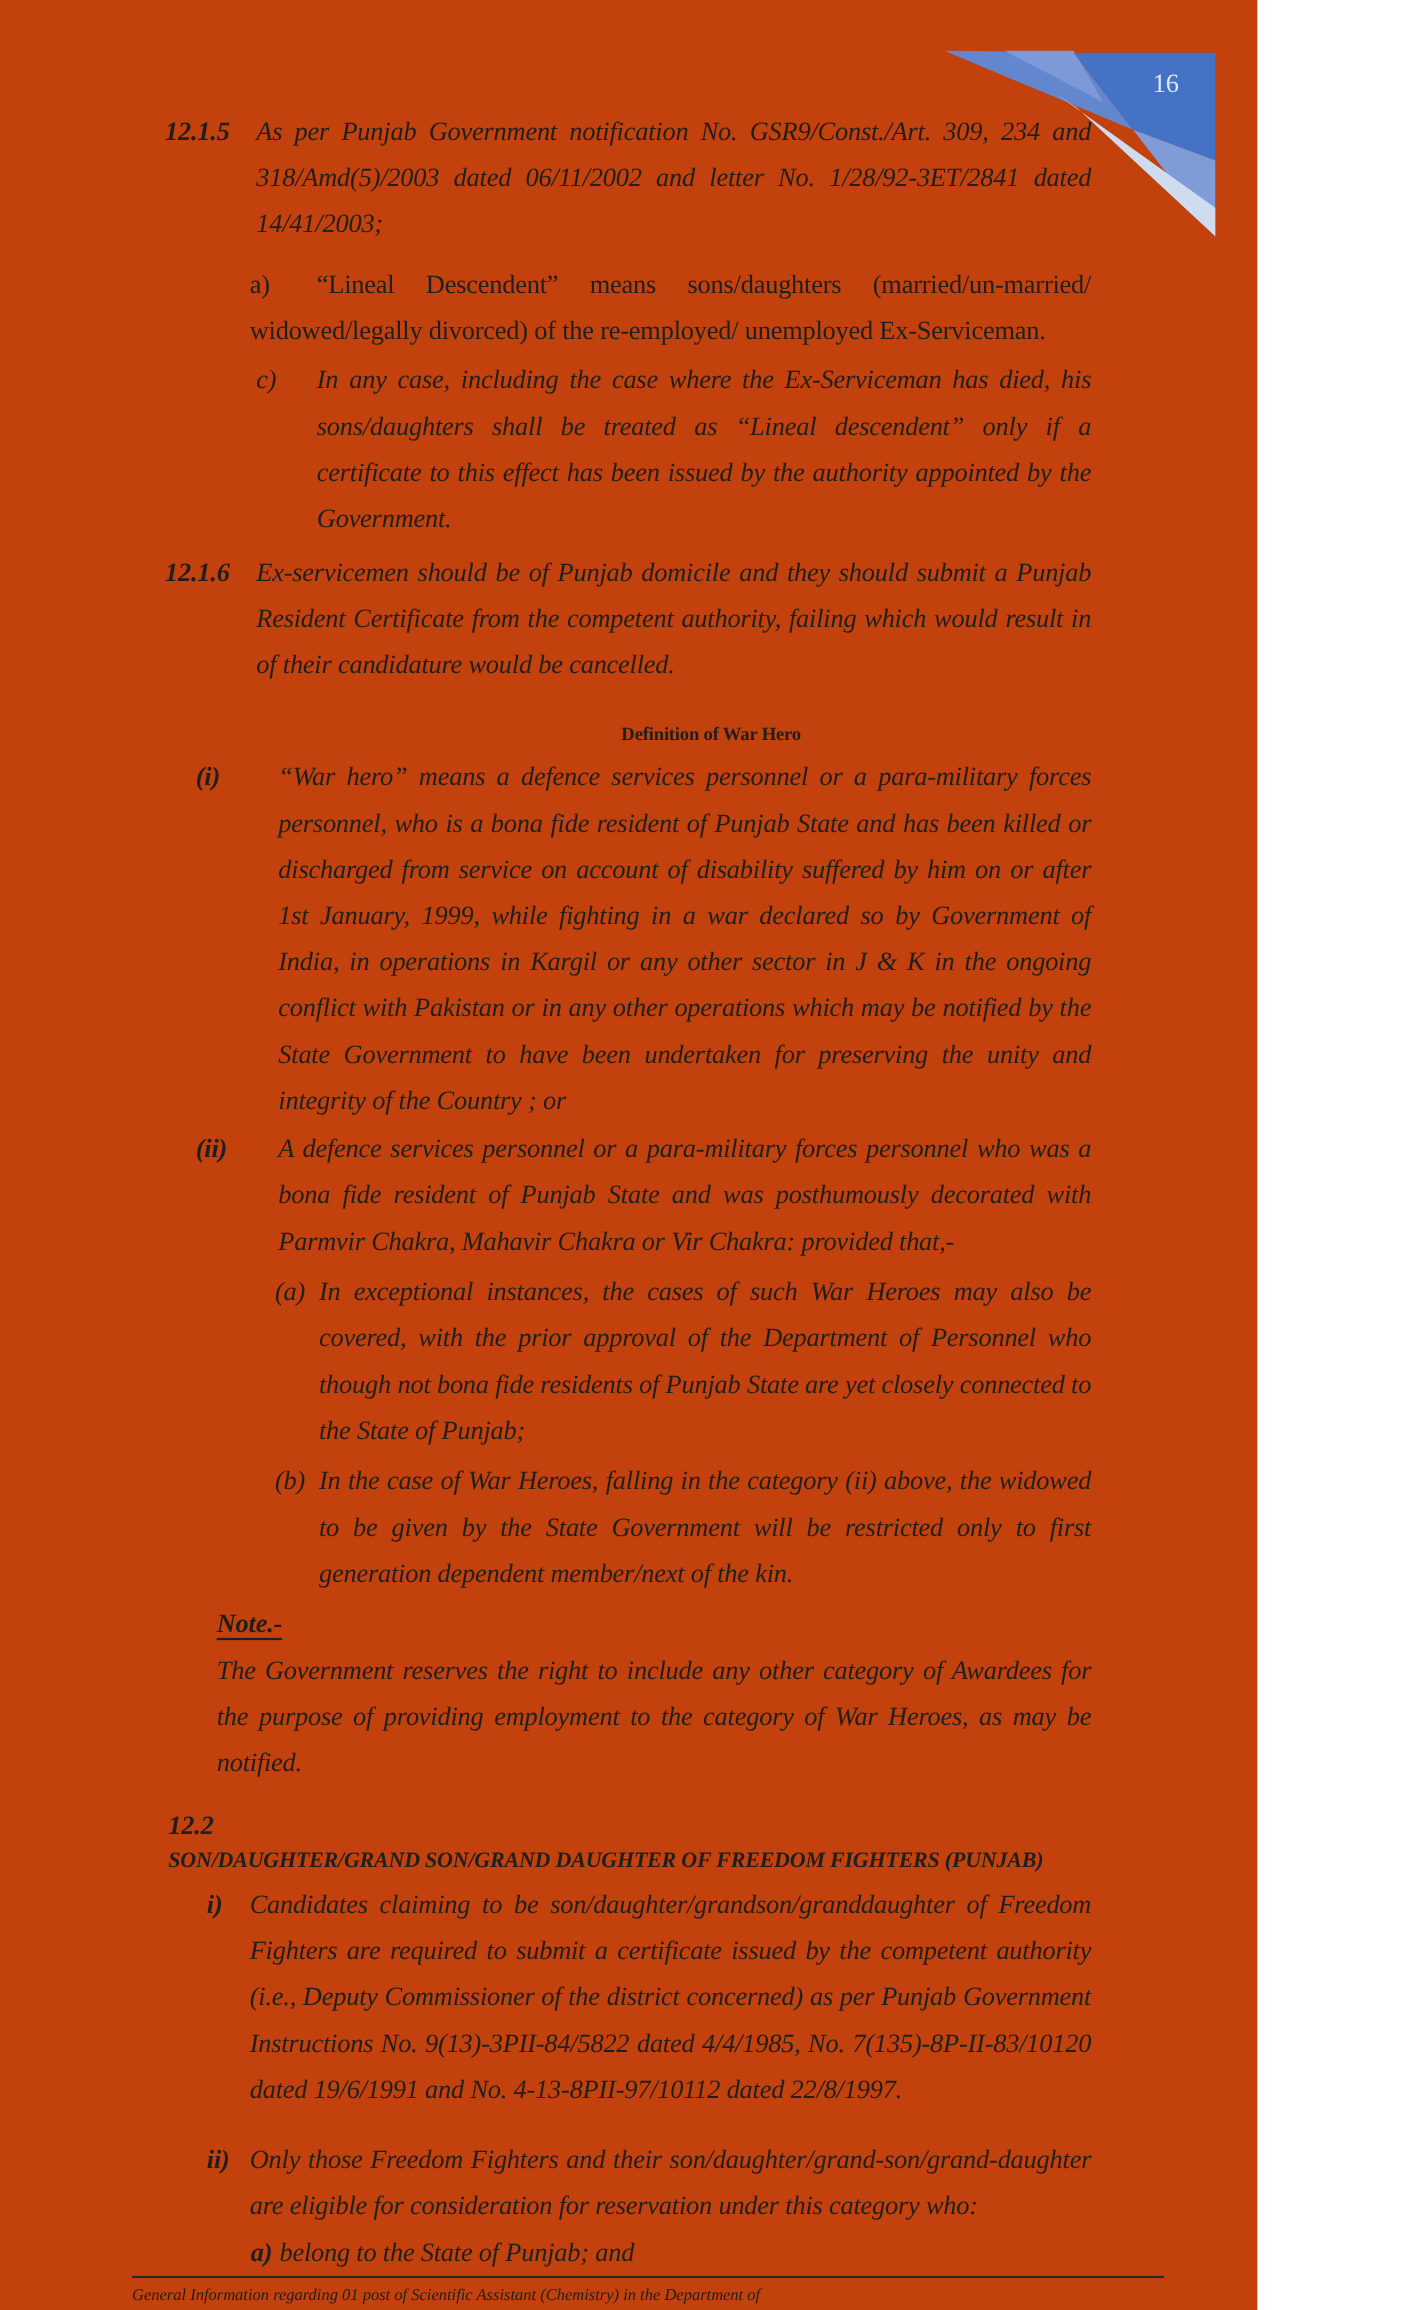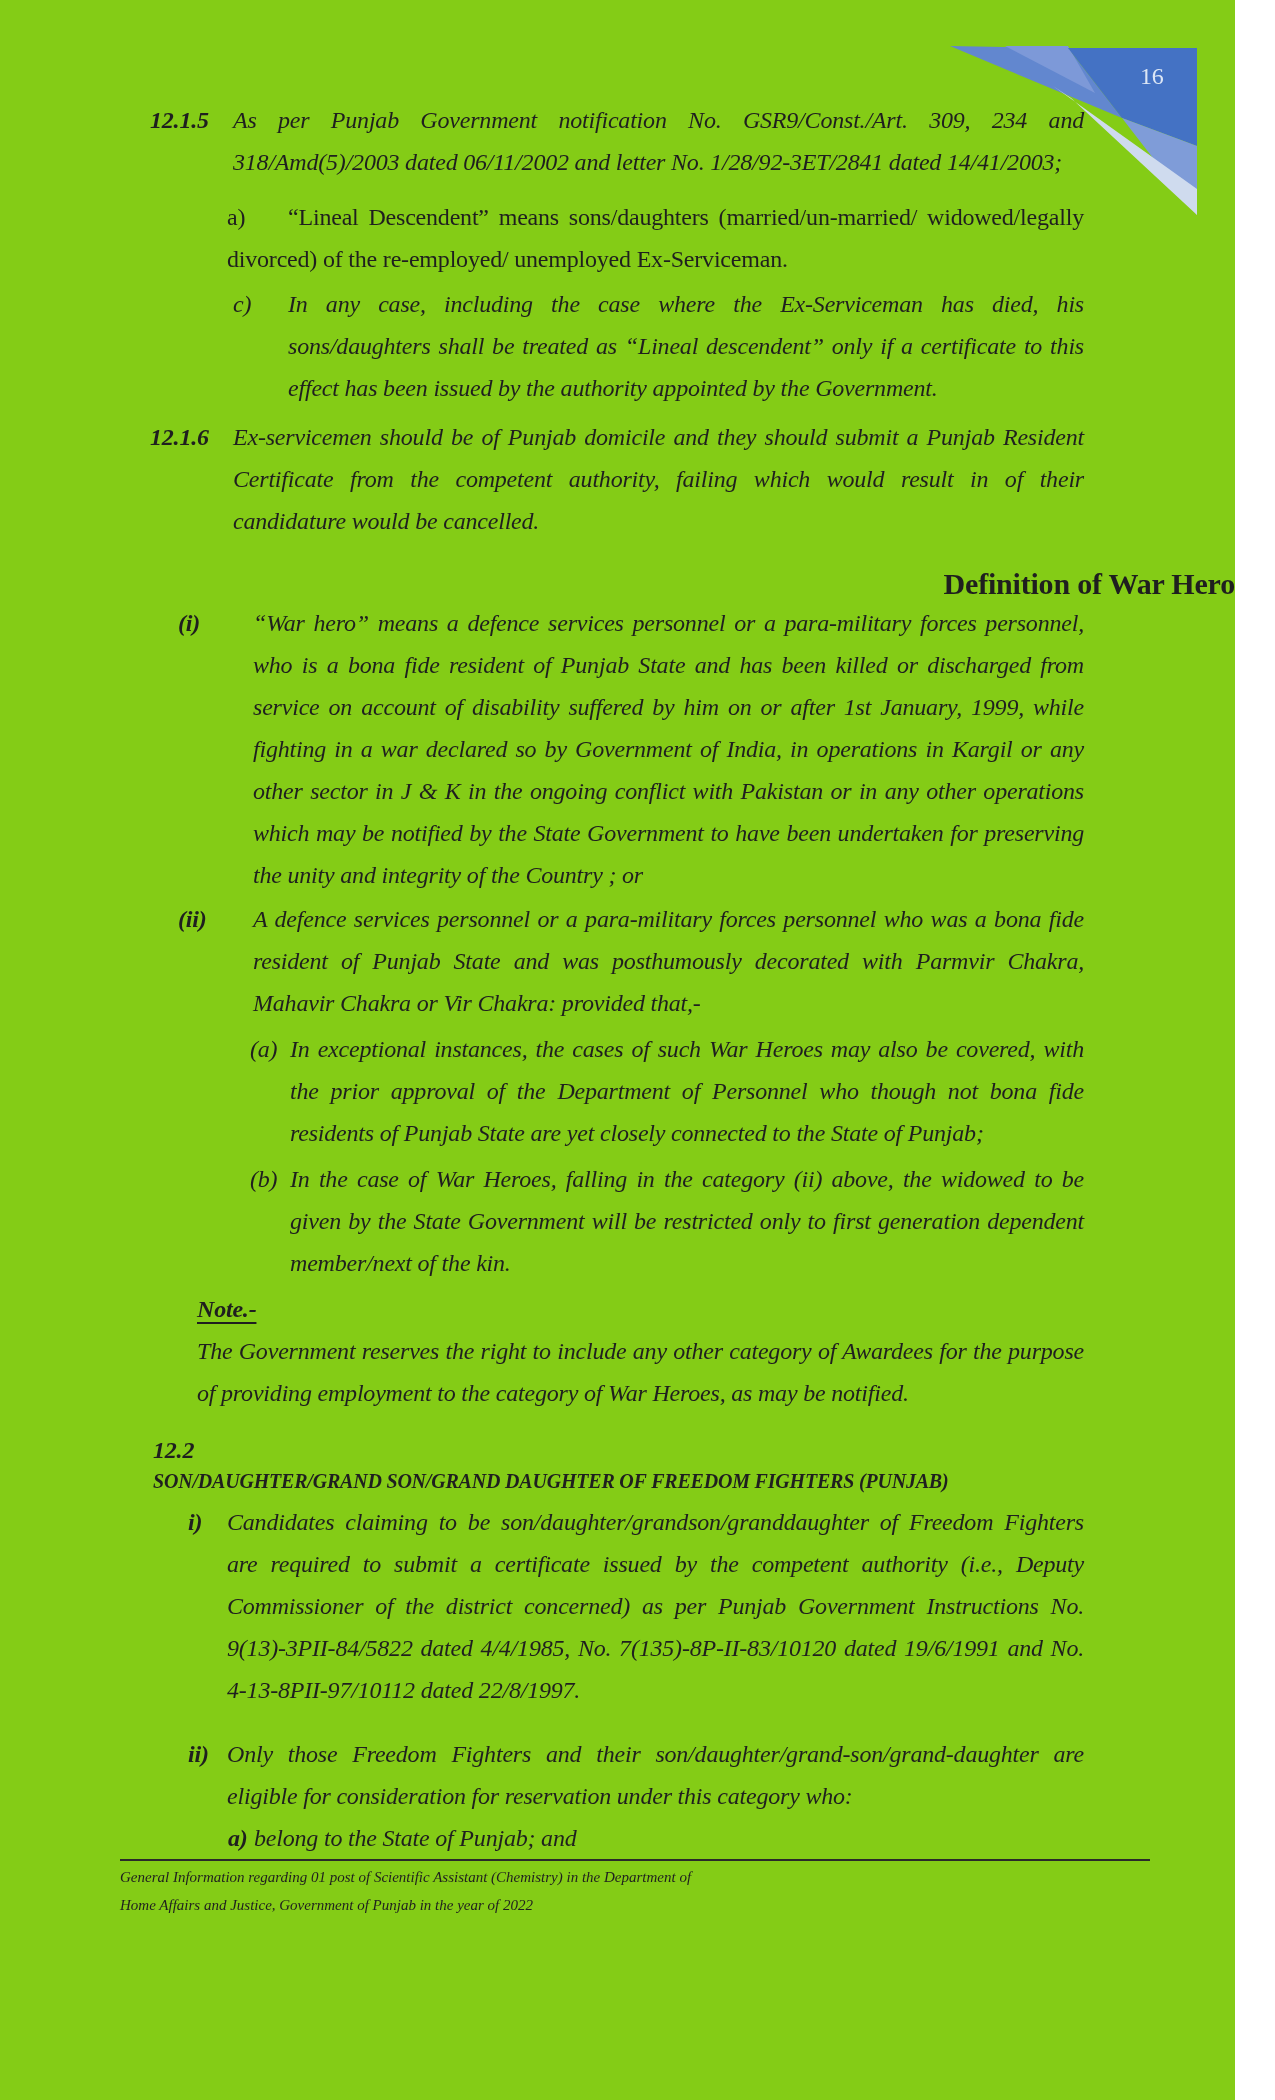--- a/index.html
+++ b/index.html
@@ -1,20 +1,20 @@
 <!DOCTYPE html>
 <html><head>
 <meta charset="utf-8">
 <style>
   html, body { margin: 0; padding: 0; background: #ffffff; }
   .page {
     position: relative;
-    width: 1235px;
+    width: 1143px;
     height: 2100px;
-    background: #84cc16;
+    background: #c2410c;
     overflow: hidden;
     font-family: "Liberation Serif", "DejaVu Serif", serif;
     color: #1f1f1f;
     font-size: 24px;
     line-height: 42px;
     letter-spacing: -0.2px;
   }
   .corner { position: absolute; top: 46px; right: 38px; width: 247px; height: 169px; }
   .block { margin-right: 151px; text-align: justify; }
   .row { display: flex; align-items: flex-start; font-style: italic; }
@@ -25,21 +25,21 @@
   .p1216 { margin-left: 150px; margin-top: 7px; }
   .secnum { width: 83px; font-weight: bold; }
 
   .item-ab { margin-left: 227px; text-align: justify; }
   .item-ab .inlbl { display: inline-block; width: 61px; }
   .item-a { margin-top: 13px; }
   .item-b { margin-top: 2px; }
   .item-c { margin-left: 233px; margin-top: 3px; }
   .item-c .lbl { width: 55px; }
 
-  .warhero-heading { margin-left: 150px; margin-top: 24px; font-size: 30px; font-weight: bold; line-height: 36px; text-align: right; }
+  .warhero-heading { margin-left: 150px; margin-top: 24px; font-size: 17px; font-weight: bold; line-height: 36px; text-align: center; }
   .item-roman { margin-left: 178px; }
   .item-roman .lbl { width: 75px; font-weight: bold; }
   .item-r1 { margin-top: 0; }
   .item-r2 { margin-top: 2px; }
 
   .item-sub { margin-left: 250px; }
   .item-sub .lbl { width: 40px; }
   .item-suba { margin-top: 4px; }
   .item-subb { margin-top: 4px; }
 

